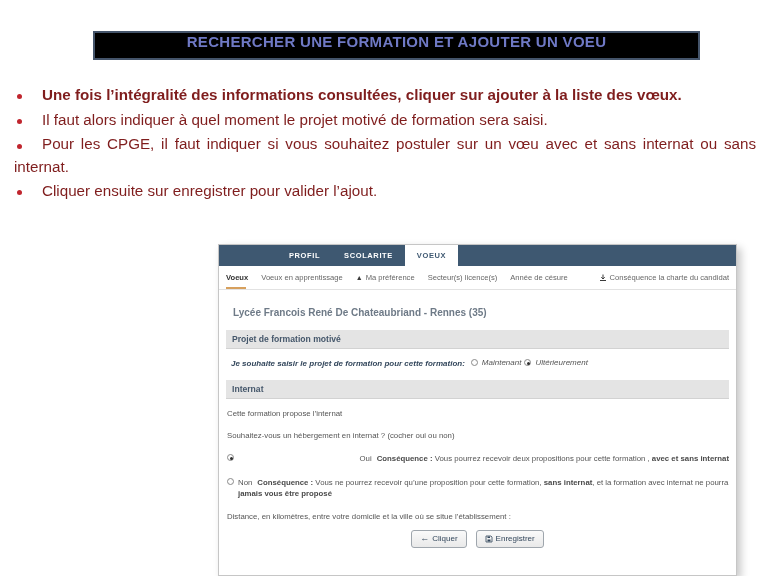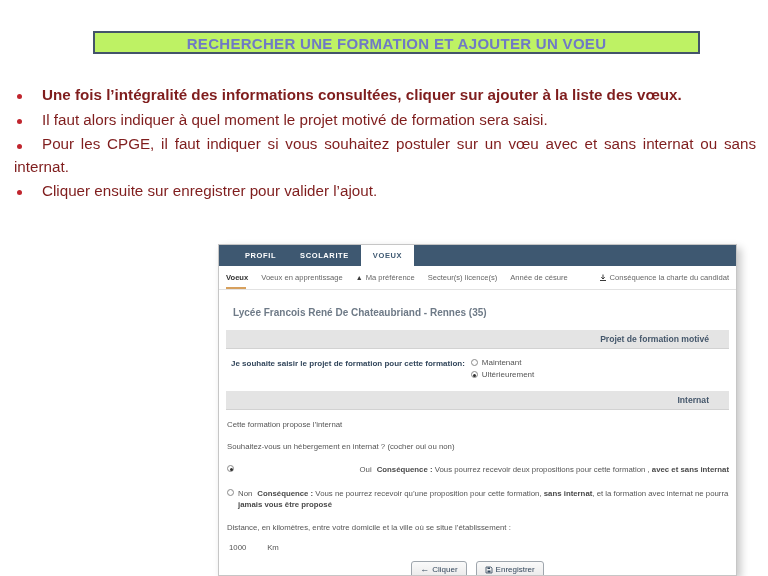--- a/index.html
+++ b/index.html
@@ -2,65 +2,65 @@
 <html><head>
 <meta charset="utf-8">
 <style>
   * { margin: 0; padding: 0; box-sizing: border-box; }
   html, body { width: 768px; height: 576px; background: #fff; overflow: hidden;
     font-family: "Liberation Sans", sans-serif; }
 
   .slide { position: relative; width: 768px; height: 576px; background: #fff; }
 
   
-  .title-box { position: absolute; left: 93px; top: 31px; width: 607px; height: 23px;
-    border: 2px solid #44546a; display: flex; align-items: flex-end; justify-content: center;
-    background: #bef264; }
+  .title-box { position: absolute; left: 93px; top: 31px; width: 607px; height: 29px;
+    border: 2px solid #44546a; display: flex; align-items: flex-start; justify-content: center;
+    background: #000000; }
   .title-box h1 { font-size: 15px; font-weight: 700; color: #6f79c5; letter-spacing: .3px; }
 
   
   .bullets { position: absolute; left: 14px; top: 84px; width: 742px;
     color: #7f1d1d; font-size: 15.2px; line-height: 21.5px; text-align: justify; }
   .bullets p { margin-bottom: 2px; }
   .bullets p.b-bold { font-weight: 700; }
   .bullet-marker { display: inline-block; width: 28px; text-indent: 0; text-align: left;
     vertical-align: middle; }
   .bullet-marker i { display: inline-block; width: 5px; height: 5px; border-radius: 50%;
     background: #c0252e; margin-left: 3px; margin-bottom: 2px; }
 
   
   .shot { position: absolute; left: 218px; top: 244px; width: 519px; height: 332px;
     background: #fff; border: 1px solid #c6c6c6; box-shadow: 4px 4px 8px rgba(0,0,0,.22);
     overflow: hidden; font-size: 8px; color: #555; }
 
-  .tabbar { height: 21px; background: #3e5871; display: flex; align-items: stretch; }
+  .tabbar { height: 21px; background: #3e5871; display: flex; align-items: stretch; padding-left: 44px; }
   .tab { display: flex; align-items: center; padding: 0 12px; color: #fff;
     font-size: 7.5px; font-weight: 700; letter-spacing: .6px; cursor: default; }
   .tab.first { margin-left: 14px; }
   .tab.active { background: #fff; color: #3e5871; }
 
   .subnav { height: 24px; display: flex; align-items: center; gap: 13px; padding: 0 7px;
     border-bottom: 1px solid #e2e2e2; background: #fff; font-size: 7.6px; color: #666; }
   .subnav .nav-item { position: relative; display: flex; align-items: center; gap: 3px; }
   .subnav .nav-item.active { color: #333; font-weight: 700; }
   .subnav .nav-item.active::after { content: ""; position: absolute; left: 0; right: 2px;
     bottom: -7px; height: 2px; background: #d7a05d; }
   .subnav .spacer { flex: 1; }
   .tri-icon { font-size: 7px; color: #3a3a3a; line-height: 1; }
   .dl-icon { width: 8px; height: 8px; }
 
   .content { padding: 0 7px; }
   .portal-heading { margin-top: 17px; font-size: 10px; font-weight: 700; color: #6e7a87; padding-left: 7px; }
 
   .section-header { margin-top: 12px; background: #e4e4e4; border-bottom: 1px solid #d2d2d2;
-    padding: 4px 20px; font-size: 8.6px; font-weight: 700; color: #45576b; text-align: right; }
+    padding: 4px 6px; font-size: 8.6px; font-weight: 700; color: #45576b; }
 
-  .q-row { margin: 9px 0 0 5px; display: flex; align-items: flex-start; gap: 6px; }
+  .q-row { margin: 9px 0 0 5px; display: flex; align-items: flex-start; gap: 6px; font-style: italic; }
   .q-label { font-weight: 700; color: #33475c; font-size: 8px; padding-top: 1px; }
-  .radio-col { display: flex; flex-direction: column; gap: 3px; }
+  .radio-col { display: flex; flex-direction: row; gap: 3px; }
   .radio-row { display: flex; align-items: center; gap: 4px; color: #555; font-size: 8px; }
   .radio { display: inline-block; width: 7px; height: 7px; border: 1px solid #8a8a8a;
     border-radius: 50%; background: #fdfdfd; position: relative; flex: none; }
   .radio.checked::after { content: ""; position: absolute; left: 1.5px; top: 1.5px;
     width: 3px; height: 3px; border-radius: 50%; background: #2f2f2f; }
 
   .plain-line { margin: 10px 0 0 1px; font-size: 7.8px; color: #555; }
   .gap-line { margin-top: 13px; }
 
   .choice-row { margin: 13px 0 0 1px; display: flex; align-items: flex-start; gap: 4px;
@@ -166,24 +166,20 @@
 
       <div class="choice-row">
         <span class="radio"></span>
         <span>
           <span class="choice-label">Non</span><span class="bold-seg">Conséquence :</span><span> Vous ne pourrez recevoir qu’une proposition pour cette formation, </span><span class="bold-seg">sans internat</span><span>, et la formation avec internat ne pourra </span><span class="bold-seg">jamais vous être proposé</span>
         </span>
       </div>
 
       <div class="plain-line gap-line">Distance, en kilomètres, entre votre domicile et la ville où se situe l’établissement :</div>
 
-      <div class="distance-value-row">
-        <span class="val">1000</span>
-        <span class="unit">Km</span>
-      </div>
 
       <div class="btn-row">
         <button class="btn">
           <span class="glyph">←</span>
           <span>Cliquer</span>
         </button>
         <button class="btn">
           <svg viewBox="0 0 16 16">
               <path d="M2 2h10l2 2v10H2z" fill="none" stroke="#33475c" stroke-width="1.6"></path>
               <rect x="5" y="9" width="6" height="4" fill="#33475c"></rect>

